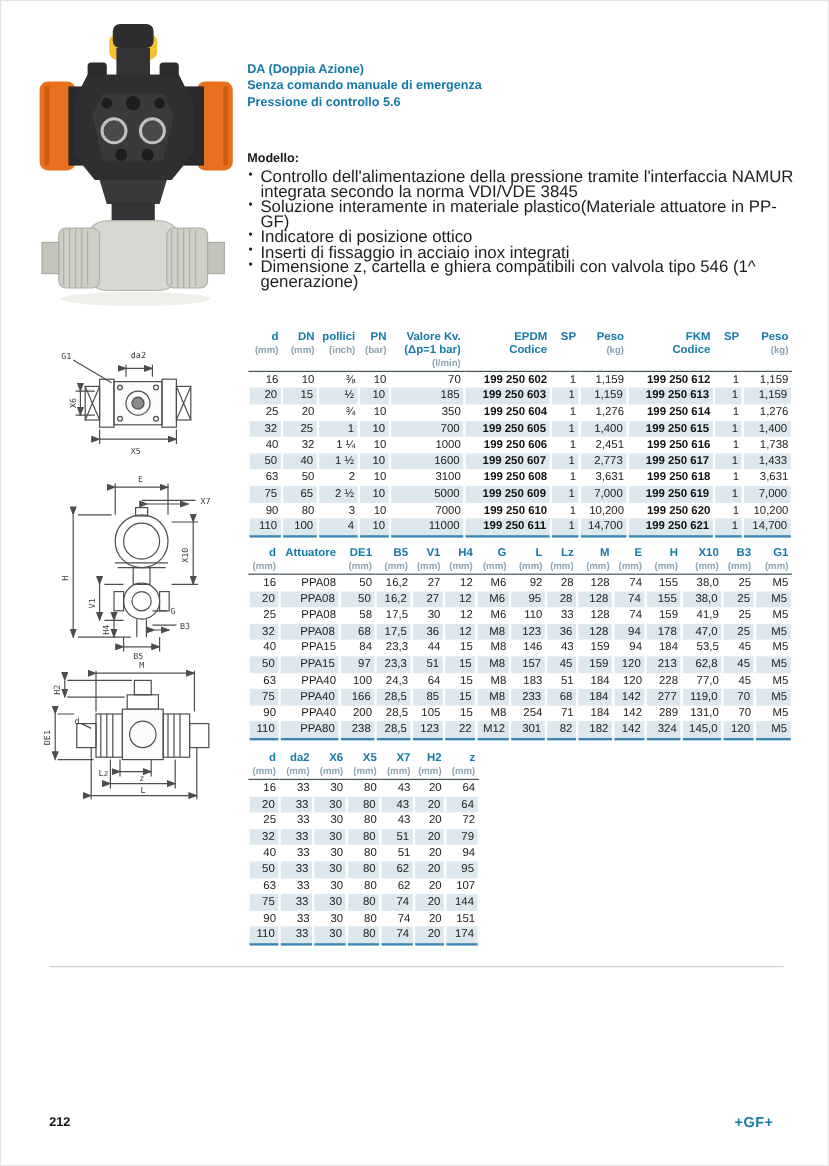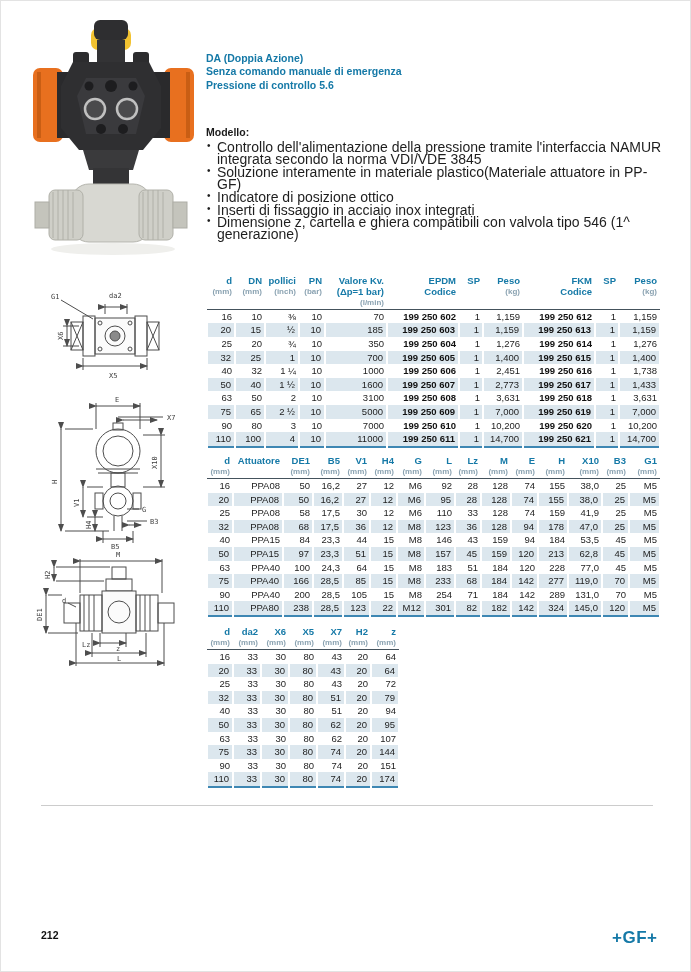--- a/index.html
+++ b/index.html
@@ -32,21 +32,21 @@
   .t3{left:205px;top:626px;width:192px;}
   .tbl th{text-align:right;vertical-align:top;padding:0 3px 2px 3px;border-bottom:1px solid #44525c;font-weight:bold;}
   .tbl .hl{color:#1579a7;font-size:9.5px;line-height:10.8px;white-space:nowrap;}
   .tbl .hu{color:#8ba3b2;font-weight:bold;font-size:8px;line-height:9.2px;white-space:nowrap;}
   .tbl td{text-align:right;padding:1px 3px;font-size:9.5px;line-height:11.6px;color:#1d1d1d;white-space:nowrap;}
   .tbl td.b{font-weight:bold;color:#111;}
   .tbl tr.shade td{background:#dce7ee;border-left:2px solid #fff;border-right:2px solid #fff;}
   
   .divider{position:absolute;left:40px;top:804px;width:612px;height:1px;background:#cccccc;}
   .page-num{position:absolute;left:40px;top:928px;font-size:10.5px;color:#111;font-weight:bold;}
-  .brand{position:absolute;left:611px;top:927px;font-size:17px;font-weight:bold;color:#1579a7;letter-spacing:.5px;}
+  .brand{position:absolute;left:611px;top:927px;font-size:12px;font-weight:bold;color:#1579a7;letter-spacing:.5px;}
 </style>
 </head>
 <body>
 
 <div class="page">
 
   <div class="photo">
     <svg width="165" height="245" viewBox="0 0 165 245">
       <ellipse cx="82" cy="233" rx="62" ry="6" fill="#efefec"></ellipse>
 

